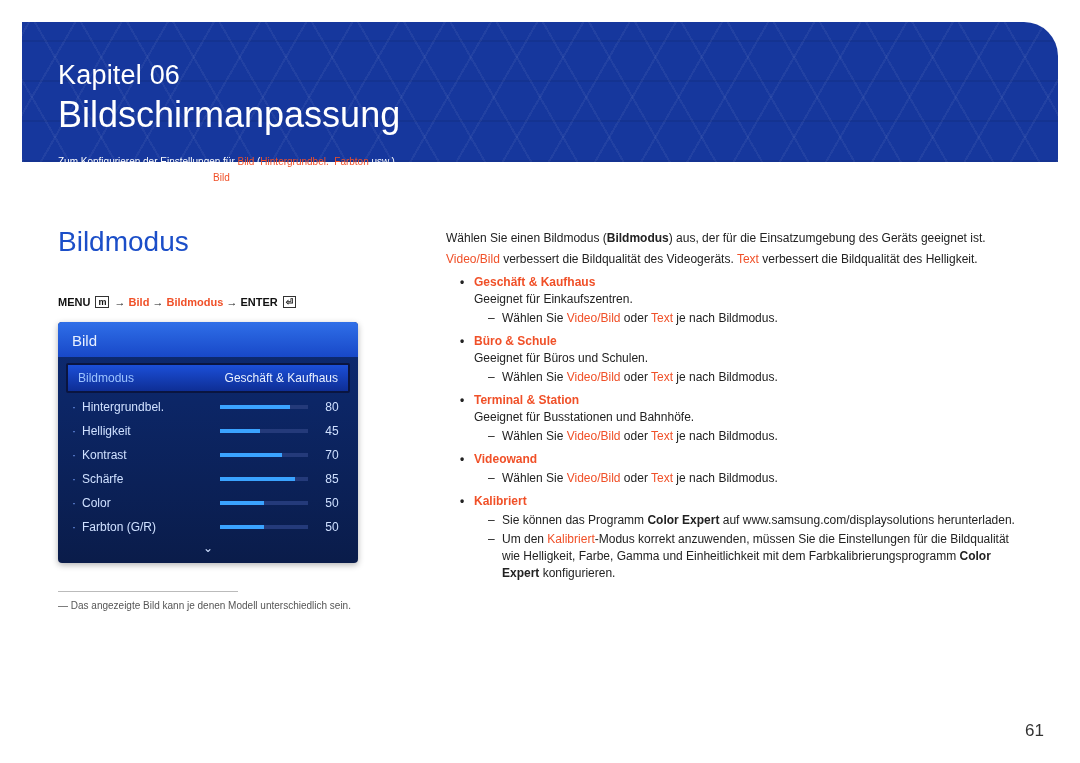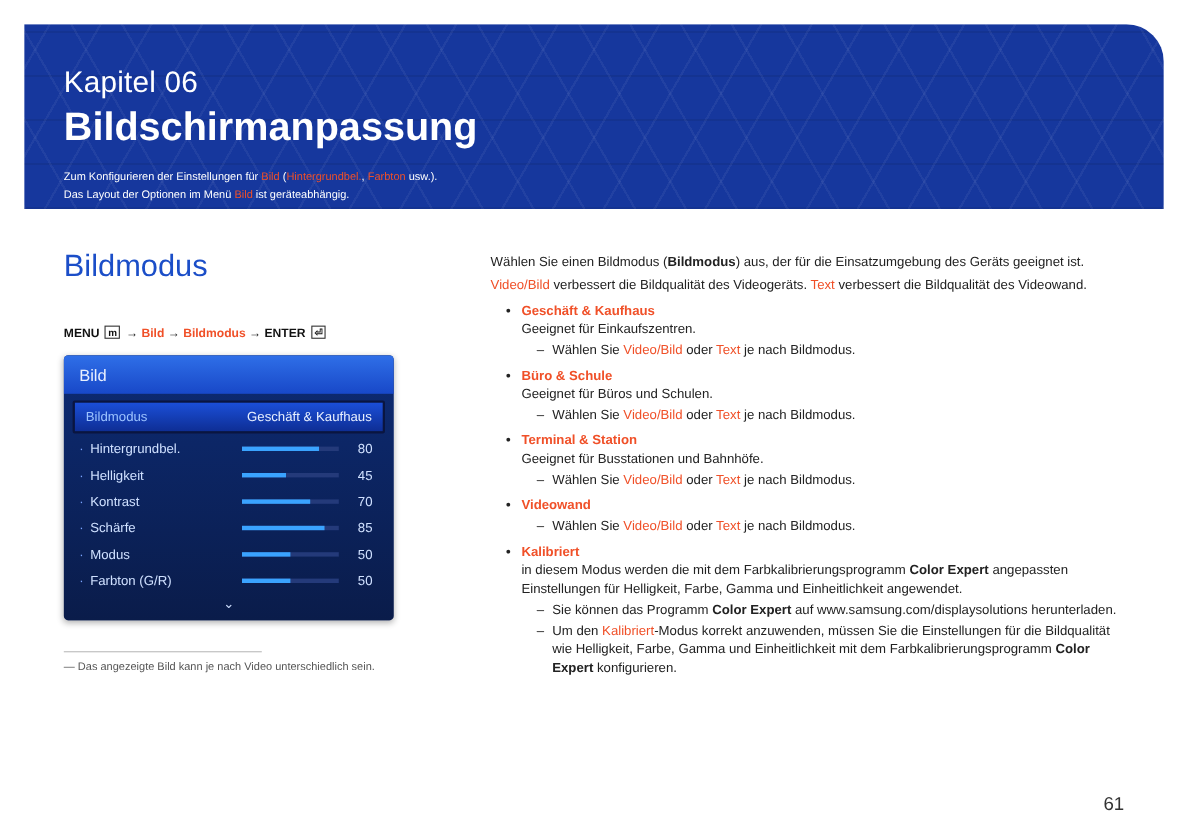--- a/index.html
+++ b/index.html
@@ -1,32 +1,32 @@
 <!DOCTYPE html>
 <html><head>
 <meta charset="utf-8">
 <style>
   * { box-sizing: border-box; margin: 0; padding: 0; }
   html, body { width: 1080px; height: 763px; font-family: "Segoe UI", Arial, sans-serif; }
   body { background: #fff; position: relative; }
 
   
   .hero {
-    position: absolute; left: 22px; right: 22px; top: 22px; height: 168px;
+    position: absolute; left: 22px; right: 22px; top: 22px; height: 140px;
     background: #16379d;
     background-image:
       repeating-linear-gradient(60deg, rgba(255,255,255,0.05) 0 2px, transparent 2px 40px),
       repeating-linear-gradient(-60deg, rgba(255,255,255,0.05) 0 2px, transparent 2px 40px),
       repeating-linear-gradient(0deg, rgba(0,0,0,0.08) 0 2px, transparent 2px 40px);
     border-radius: 0 34px 0 0;
     color: #fff;
     padding-left: 10px;
   }
   .hero .chapter-line { position: absolute; left: 36px; top: 38px; font-size: 27px; font-weight: 400; letter-spacing: .2px; }
-  .hero .chapter-title { position: absolute; left: 36px; top: 72px; font-size: 36px; font-weight: 700; }
+  .hero .chapter-title { position: absolute; left: 36px; top: 72px; font-size: 36px; font-weight: 400; }
   .hero .intro { position: absolute; left: 36px; top: 132px; font-size: 10px; line-height: 16px; }
   .hero .intro .hl { color: #f05028; }
 
   .content { position: absolute; left: 58px; right: 50px; top: 226px; bottom: 30px; }
 
   
   .left { position: absolute; left: 0; top: 0; width: 335px; }
   .section-heading { font-size: 28px; font-weight: 400; color: #1b4ec8; margin-bottom: 22px; }
   .breadcrumb { font-size: 11px; font-weight: 600; color: #111; margin-bottom: 14px; margin-top: 38px; }
   .breadcrumb .hl { color: #f05028; }
@@ -63,21 +63,21 @@
   .right .hl { color:#f05028; }
   .right ul.lvl1 { list-style:none; margin-left:14px; }
   .right ul.lvl1 > li { position:relative; padding-left:14px; margin-top:6px; }
   .right ul.lvl1 > li::before { content:"•"; position:absolute; left:0; top:0; font-weight:700; }
   .right ul.lvl2 { list-style:none; margin-left:14px; }
   .right ul.lvl2 > li { position:relative; padding-left:14px; margin-top:2px; }
   .right ul.lvl2 > li::before { content:"–"; position:absolute; left:0; top:0; }
   .right .mode-name { color:#f05028; font-weight:600; }
   .right .bold { font-weight:600; }
 
-  .page-num { position:absolute; right:58px; bottom:22px; font-size:17px; color:#333; }
+  .page-num { position:absolute; right:36px; bottom:22px; font-size:17px; color:#333; }
 </style>
 </head>
 <body>
 
 <div class="hero">
   <div class="chapter-line">Kapitel 06</div>
   <div class="chapter-title">Bildschirmanpassung</div>
   <div class="intro">
     <span>Zum Konfigurieren der Einstellungen für </span><span class="hl">Bild</span><span> (</span><span class="hl">Hintergrundbel.</span><span>, </span><span class="hl">Farbton</span><span> usw.).</span><br>
     <span>Das Layout der Optionen im Menü </span><span class="hl">Bild</span><span> ist geräteabhängig.</span>
@@ -128,65 +128,65 @@
           <div class="osd-row">
             <span class="dot">·</span>
             <span class="name">Schärfe</span>
             <span class="bar">
               <span class="fill" style="width: 85%;"></span>
             </span>
             <span class="num">85</span>
           </div>
           <div class="osd-row">
             <span class="dot">·</span>
-            <span class="name">Modus</span>
+            <span class="name">Color</span>
             <span class="bar">
               <span class="fill" style="width: 50%;"></span>
             </span>
             <span class="num">50</span>
           </div>
           <div class="osd-row">
             <span class="dot">·</span>
             <span class="name">Farbton (G/R)</span>
             <span class="bar">
               <span class="fill" style="width: 50%;"></span>
             </span>
             <span class="num">50</span>
           </div>
         </div>
       <div class="osd-more">⌄</div>
     </div>
 
     <hr class="footnote-rule">
     <div class="footnote">
-      <span>―</span> <span>Das angezeigte Bild kann je nach Video unterschiedlich sein.</span>
+      <span>―</span> <span>Das angezeigte Bild kann je denen Modell unterschiedlich sein.</span>
     </div>
   </div>
 
   <div class="right">
     <p>
       <span>Wählen Sie einen Bildmodus (</span><span class="bold">Bildmodus</span><span>) aus, der für die Einsatzumgebung des Geräts geeignet ist.</span>
     </p>
     <p>
-      <span class="hl">Video/Bild</span><span> verbessert die Bildqualität des Videogeräts. </span><span class="hl">Text</span><span> verbessert die Bildqualität des Videowand.</span>
+      <span class="hl">Video/Bild</span><span> verbessert die Bildqualität des Videogeräts. </span><span class="hl">Text</span><span> verbessert die Bildqualität des Helligkeit.</span>
     </p>
     <ul class="lvl1" id="modes-list">
         <li><span class="mode-name">Geschäft &amp; Kaufhaus</span><br><span>Geeignet für Einkaufszentren.</span><ul class="lvl2">
             <li><span class="sp">Wählen Sie </span><span class="hl h1">Video/Bild</span><span class="sm"> oder </span><span class="hl h2">Text</span><span class="se"> je nach Bildmodus.</span></li>
           </ul></li>
         <li><span class="mode-name">Büro &amp; Schule</span><br><span>Geeignet für Büros und Schulen.</span><ul class="lvl2">
             <li><span class="sp">Wählen Sie </span><span class="hl h1">Video/Bild</span><span class="sm"> oder </span><span class="hl h2">Text</span><span class="se"> je nach Bildmodus.</span></li>
           </ul></li>
         <li><span class="mode-name">Terminal &amp; Station</span><br><span>Geeignet für Busstationen und Bahnhöfe.</span><ul class="lvl2">
             <li><span class="sp">Wählen Sie </span><span class="hl h1">Video/Bild</span><span class="sm"> oder </span><span class="hl h2">Text</span><span class="se"> je nach Bildmodus.</span></li>
           </ul></li>
         <li><span class="mode-name">Videowand</span><br><ul class="lvl2">
             <li><span class="sp">Wählen Sie </span><span class="hl h1">Video/Bild</span><span class="sm"> oder </span><span class="hl h2">Text</span><span class="se"> je nach Bildmodus.</span></li>
           </ul></li>
-        <li><span class="mode-name">Kalibriert</span><br><span><span class="a">in diesem Modus werden die mit dem Farbkalibrierungsprogramm </span><span class="bold b">Color Expert</span><span class="c"> angepassten Einstellungen für Helligkeit, Farbe, Gamma und Einheitlichkeit angewendet.</span></span><ul class="lvl2">
+        <li><span class="mode-name">Kalibriert</span><br><ul class="lvl2">
             <li><span class="s2a">Sie können das Programm </span><span class="bold s2b">Color Expert</span><span class="s2c"> auf www.samsung.com/displaysolutions herunterladen.</span></li>
             <li><span class="s1a">Um den </span><span class="hl s1b">Kalibriert</span><span class="s1c">-Modus korrekt anzuwenden, müssen Sie die Einstellungen für die Bildqualität wie Helligkeit, Farbe, Gamma und Einheitlichkeit mit dem Farbkalibrierungsprogramm </span><span class="bold s1d">Color Expert</span><span class="s1e"> konfigurieren.</span></li>
           </ul></li>
       </ul>
   </div>
 </div>
 
 <div class="page-num">61</div>
 
 </body></html>

